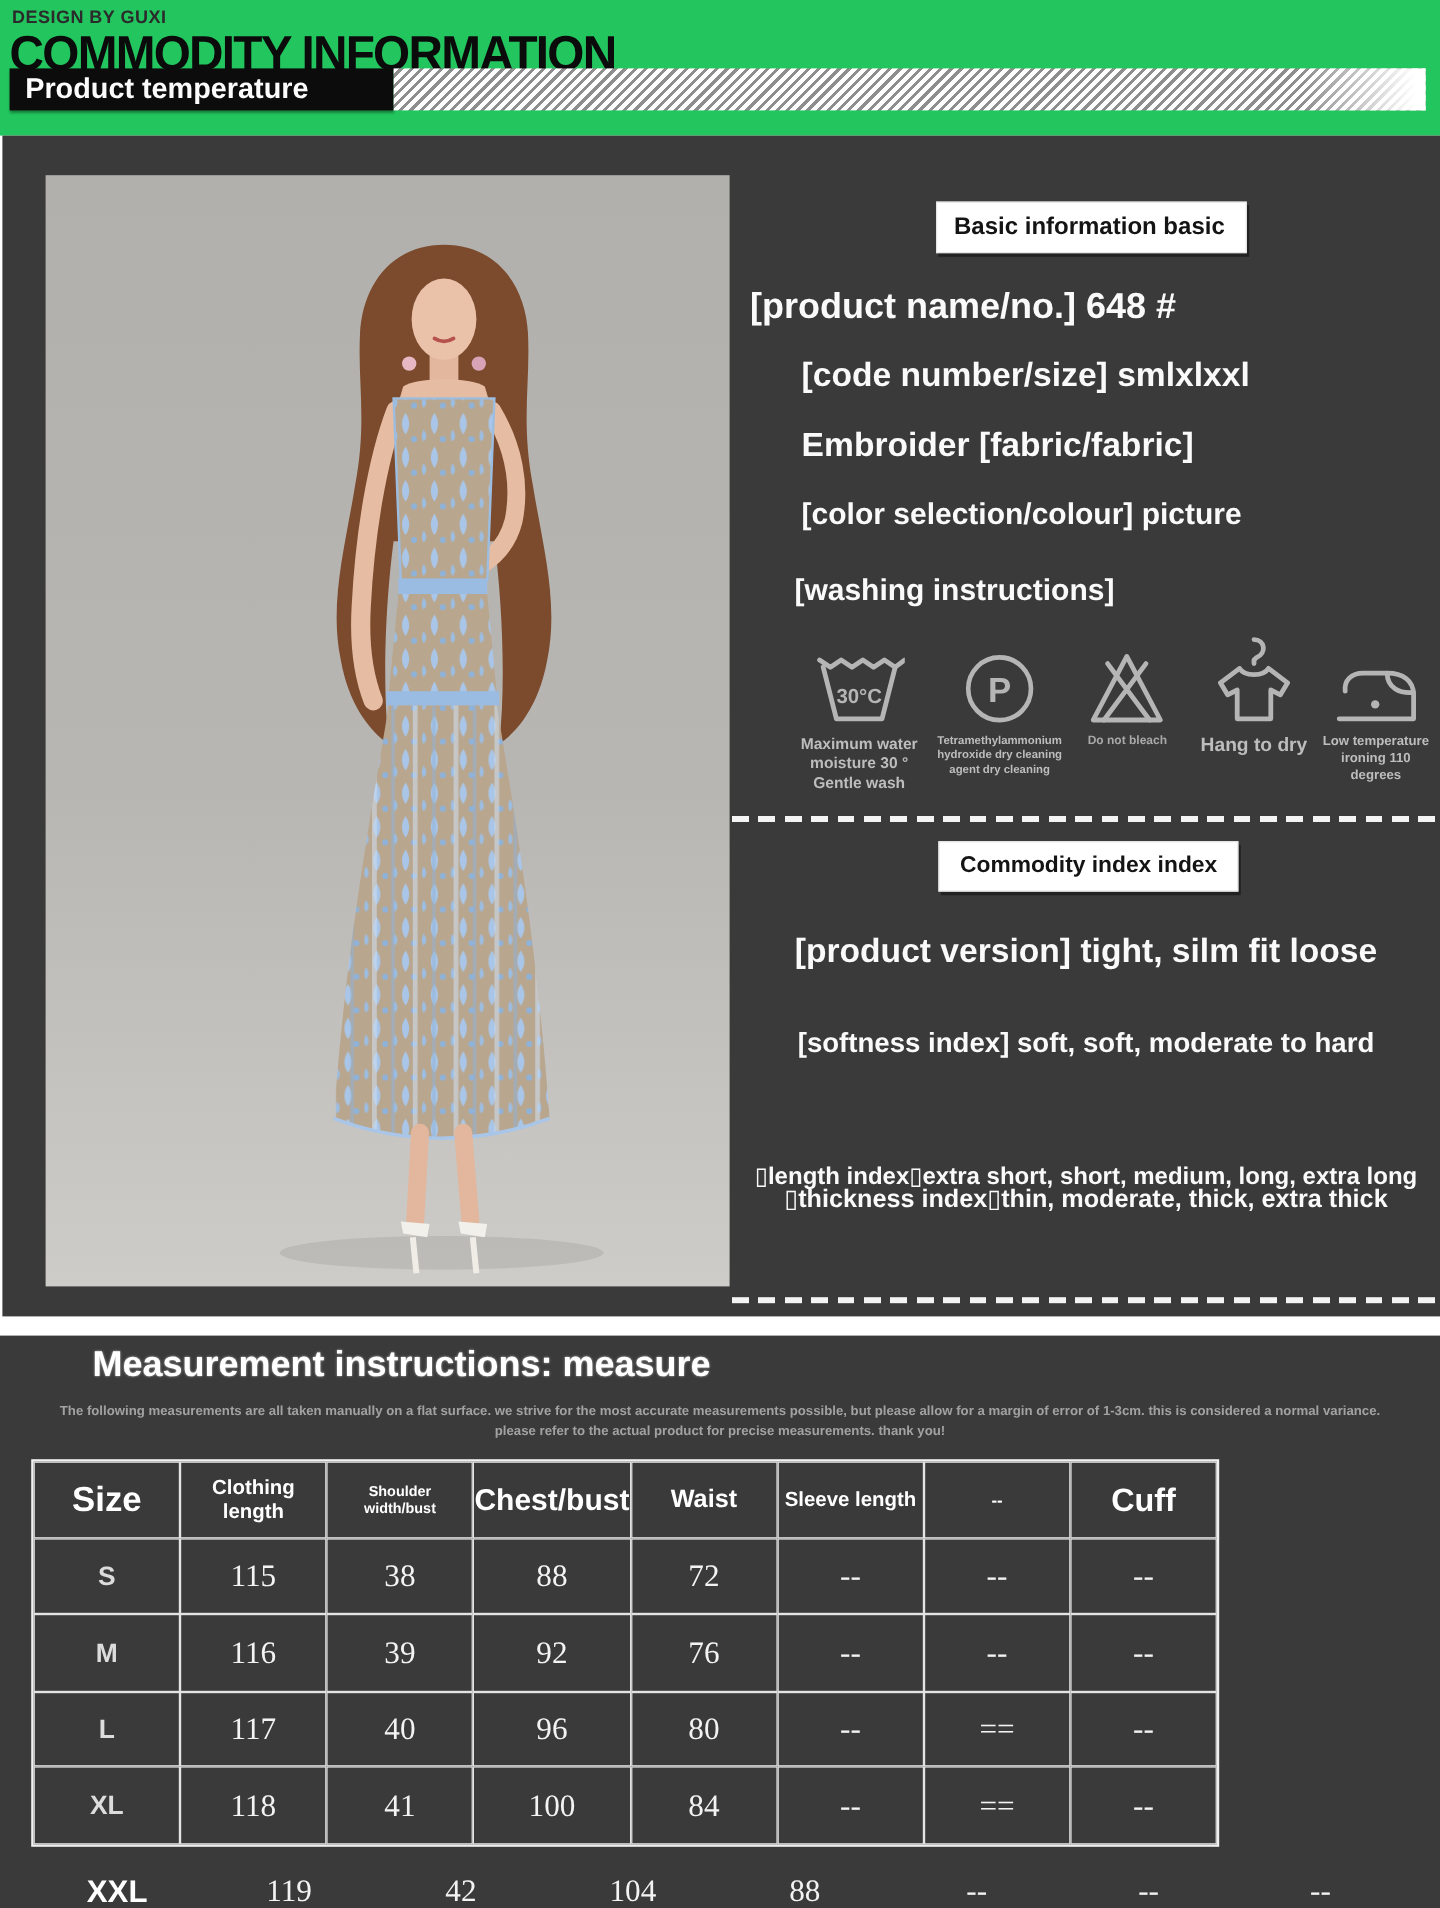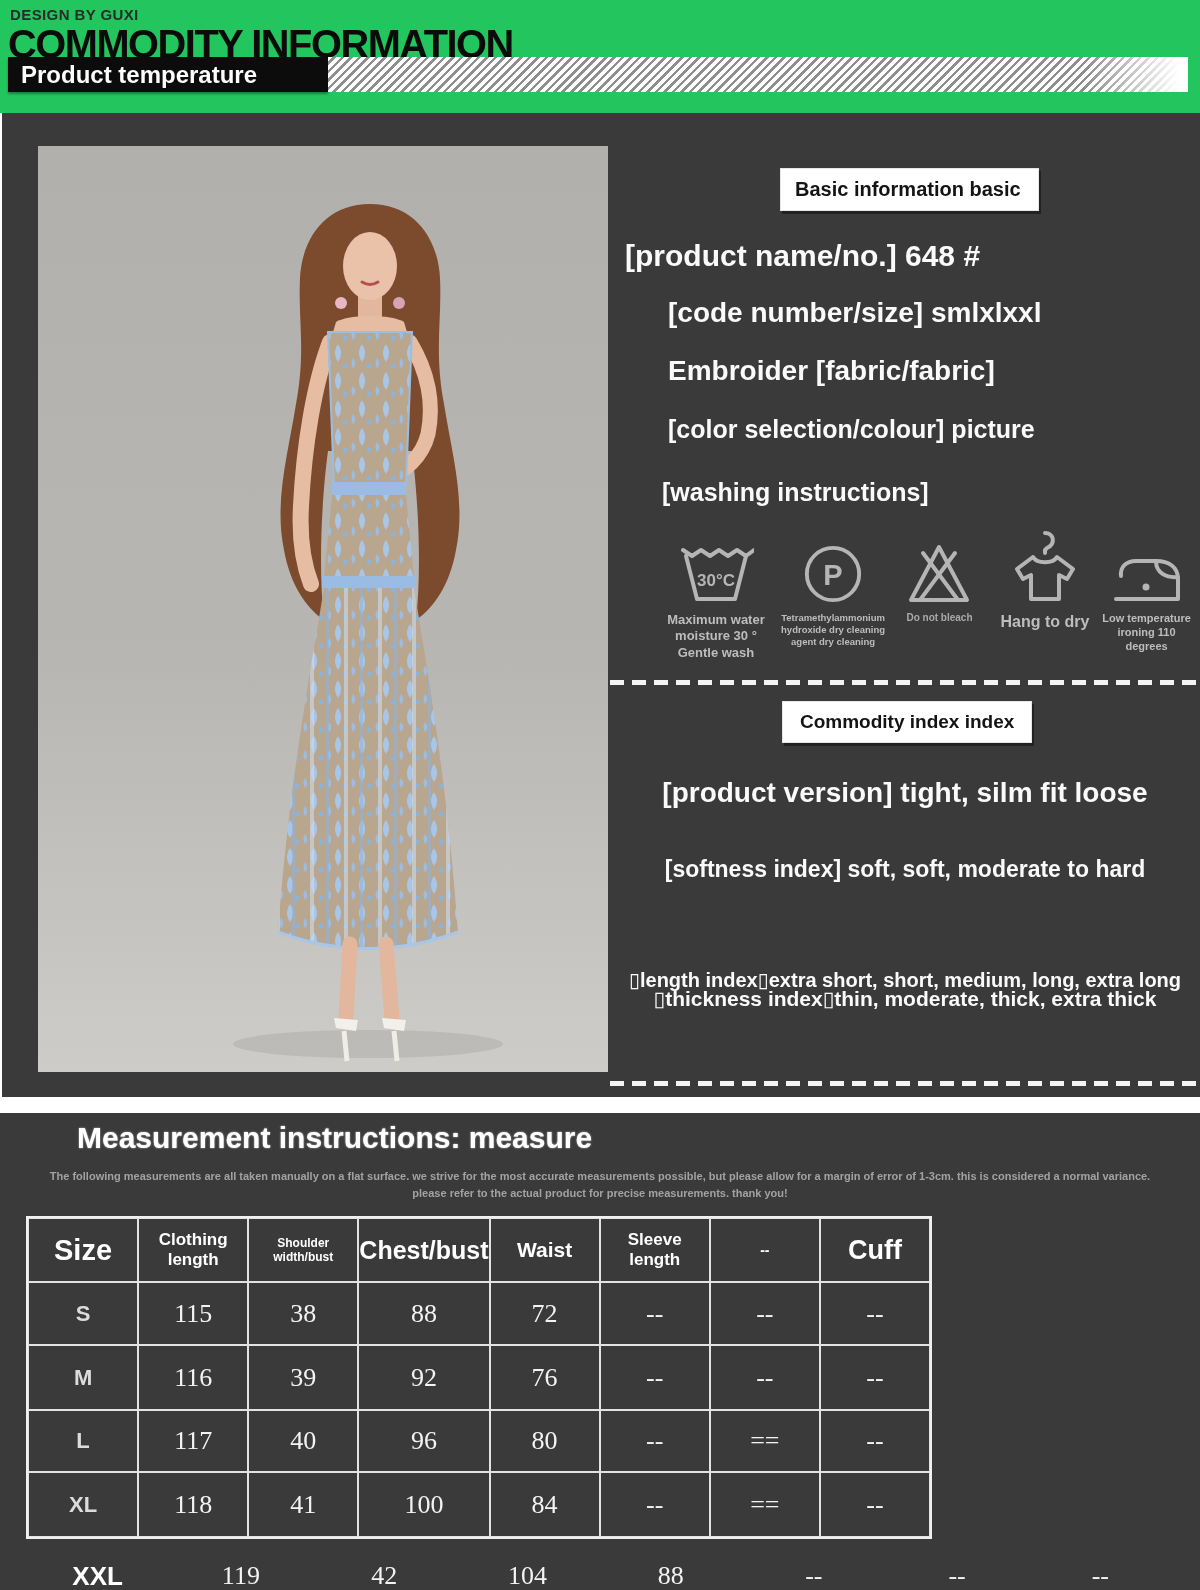--- a/index.html
+++ b/index.html
@@ -58,21 +58,21 @@
   .x1{top:743px;font-size:23px;}
   .x2{top:811px;font-size:20px;margin-top:44px;}
   .x3{top:874px;font-size:21px;}
 
   
   .panel2{position:relative;margin-top:16px;height:477px;background:#3a3a3a;overflow:hidden;}
   .m-title{position:absolute;left:64px;top:8px;font-size:30px;font-weight:700;color:#fff;
            text-shadow:0 0 2px rgba(255,255,255,.7);margin-left:13px;}
   .m-note{position:absolute;top:55px;left:0;right:0;margin:0 auto;max-width:1130px;text-align:center;
           font-size:11px;font-weight:600;color:#a2a2a2;line-height:1.55;}
-  .mtable{position:absolute;left:26px;top:103px;width:906px;box-sizing:border-box;
+  .mtable{position:absolute;left:26px;top:103px;width:990px;box-sizing:border-box;
           display:grid;grid-template-columns:repeat(8,1fr);grid-template-rows:64px 63px 65px 62px 65px;
           border:2px solid #f0f0f0;}
   .cell{display:flex;align-items:center;justify-content:center;border:1px solid #e3e3e3;
         color:#f0f0f0;text-align:center;}
   .cell.hd{font-weight:700;color:#fff;}
   .h0{font-size:29px;} .h1{font-size:17px;} .h2{font-size:12px;} .h2 span{display:block;max-width:72px;}
   .h3{font-size:25px;} .h4{font-size:21px;} .h5{font-size:17px;}
   .h6{font-size:14px;color:#cfcfcf;} .h7{font-size:27px;color:#b3b3b3;}
   .num{font-family:"Liberation Serif","DejaVu Serif",serif;font-size:26px;color:#f3f3f3;}
   .szc{font-size:22px;font-weight:600;color:#dcdcdc;}

